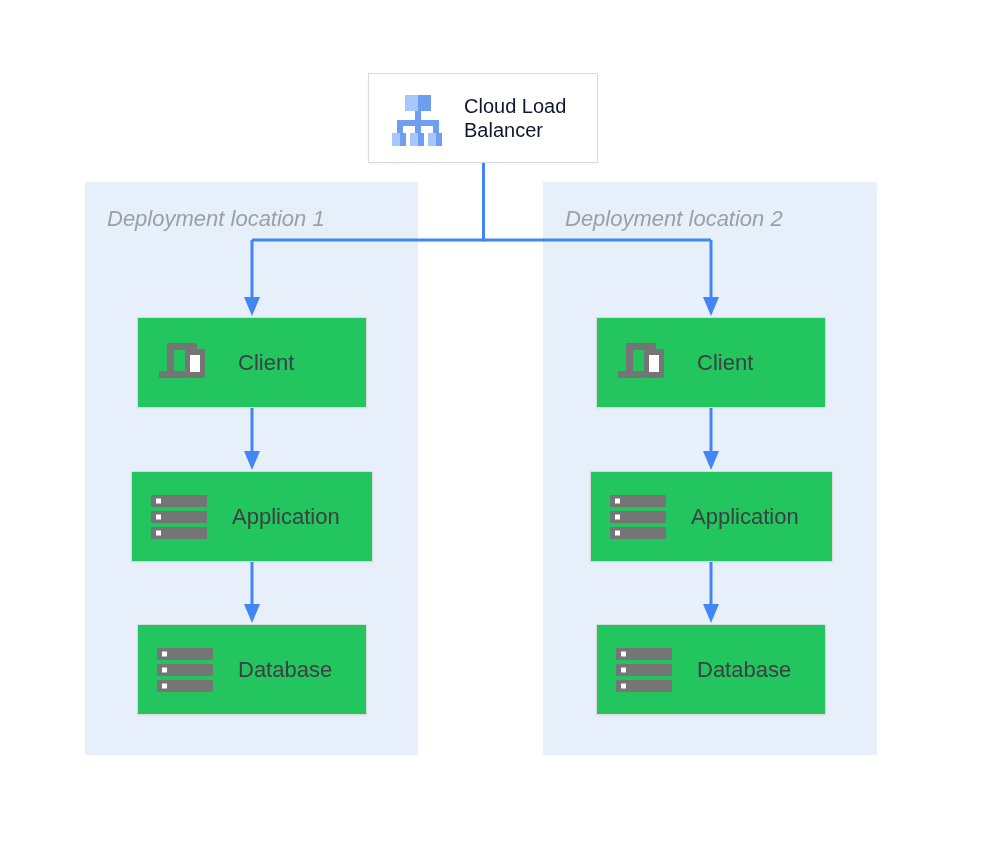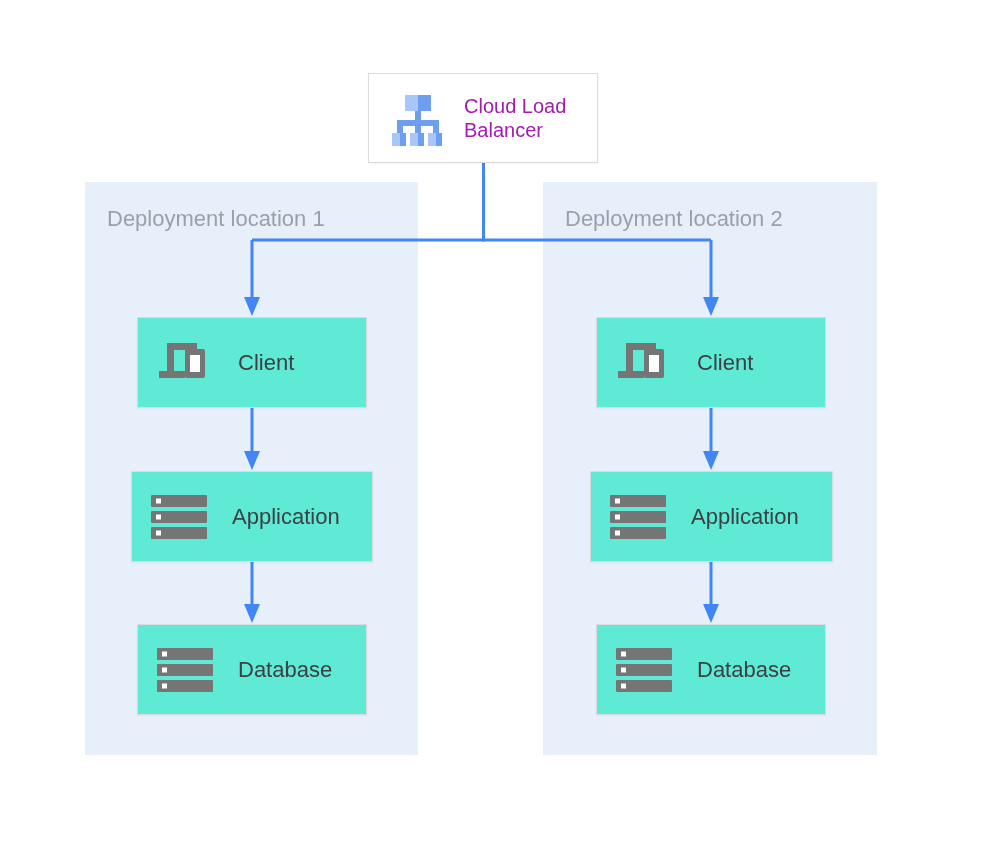--- a/index.html
+++ b/index.html
@@ -23,25 +23,26 @@
   }
   .panel {
     position: absolute;
     background: #e7f0fa;
   }
   .panel-title {
     position: absolute;
     font-size: 22px;
     color: #9aa0a6;
     white-space: nowrap;
+    font-style: italic;
   }
   .node {
     position: absolute;
     height: 91px;
-    background: #5eead4;
+    background: #22c55e;
     border: 1px solid #d9dbde;
     box-shadow: 0 1px 2px rgba(0,0,0,0.05);
     box-sizing: border-box;
     display: flex;
     align-items: center;
     padding-left: 18px;
   }
   .node .icon-box {
     width: 60px;
     height: 46px;
@@ -73,21 +74,21 @@
     height: 62px;
     flex: 0 0 62px;
     display: flex;
     align-items: center;
     justify-content: center;
   }
   .lb-label {
     margin-left: 15px;
     font-size: 20px;
     line-height: 24px;
-    color: #a21caf;
+    color: #0f172a;
     width: 110px;
   }
 </style>
 </head>
 <body>
 
 <div class="canvas">
 
   <div class="panel" style="left:85px; top:182px; width:333px; height:573px;"></div>
   <div class="panel" style="left:543px; top:182px; width:334px; height:573px;"></div>

